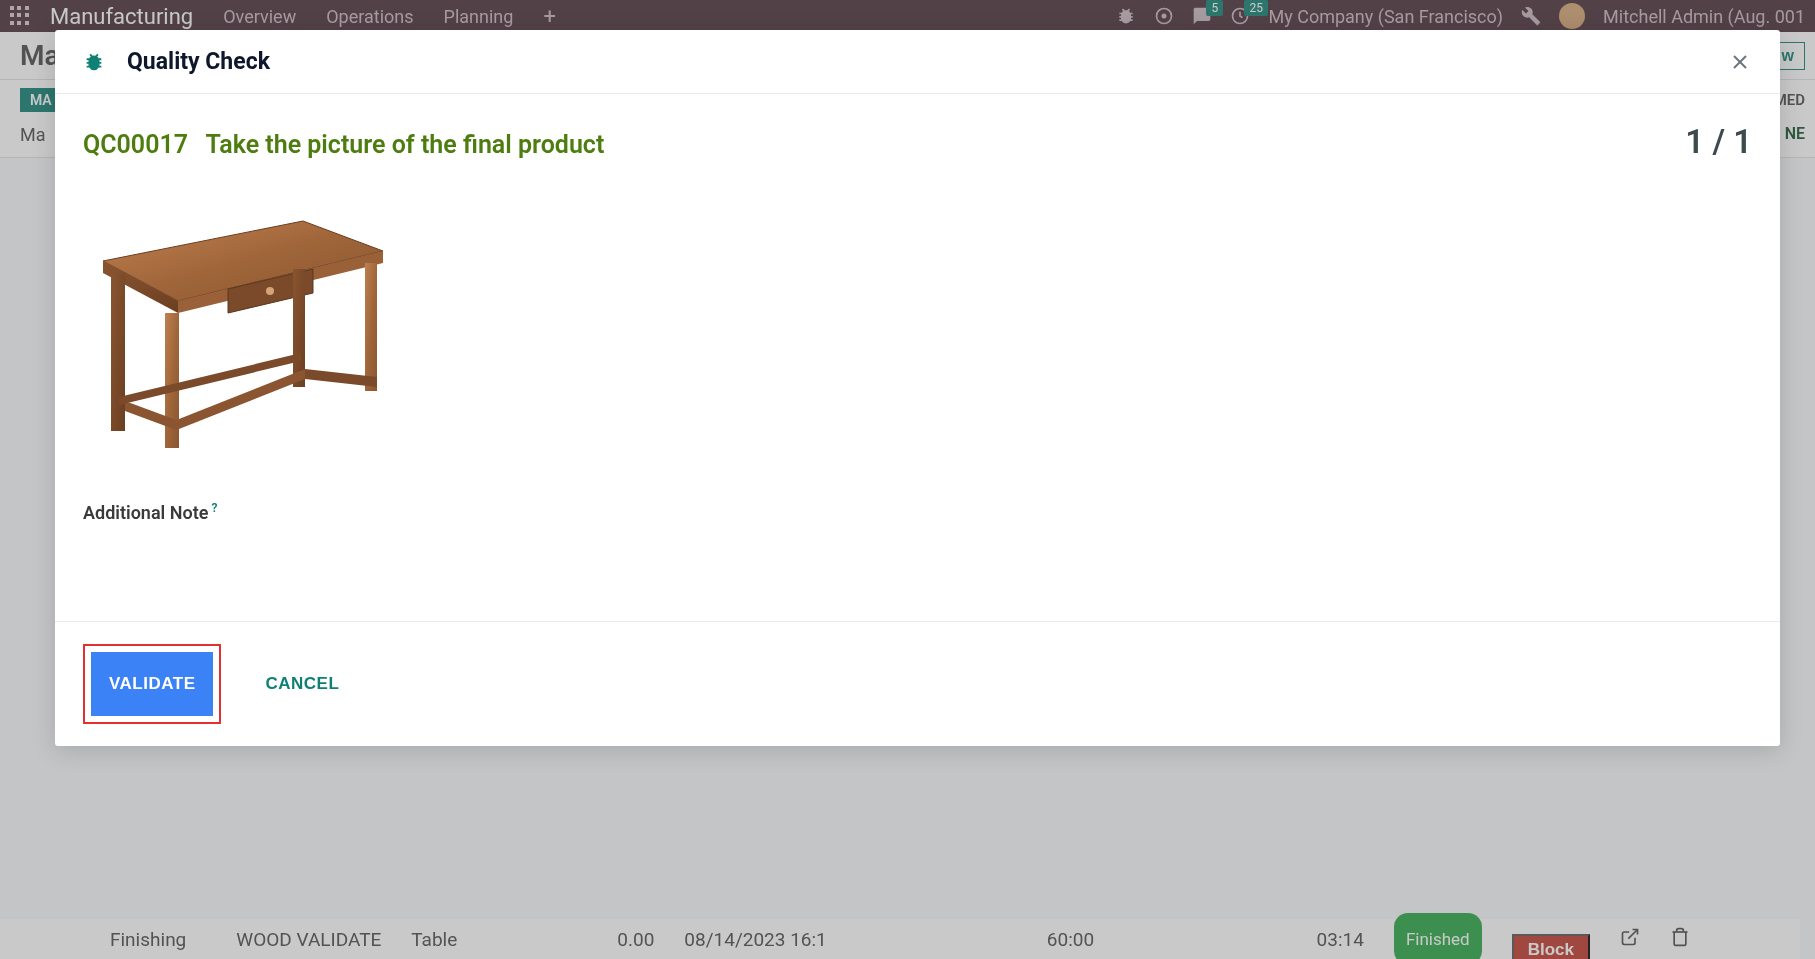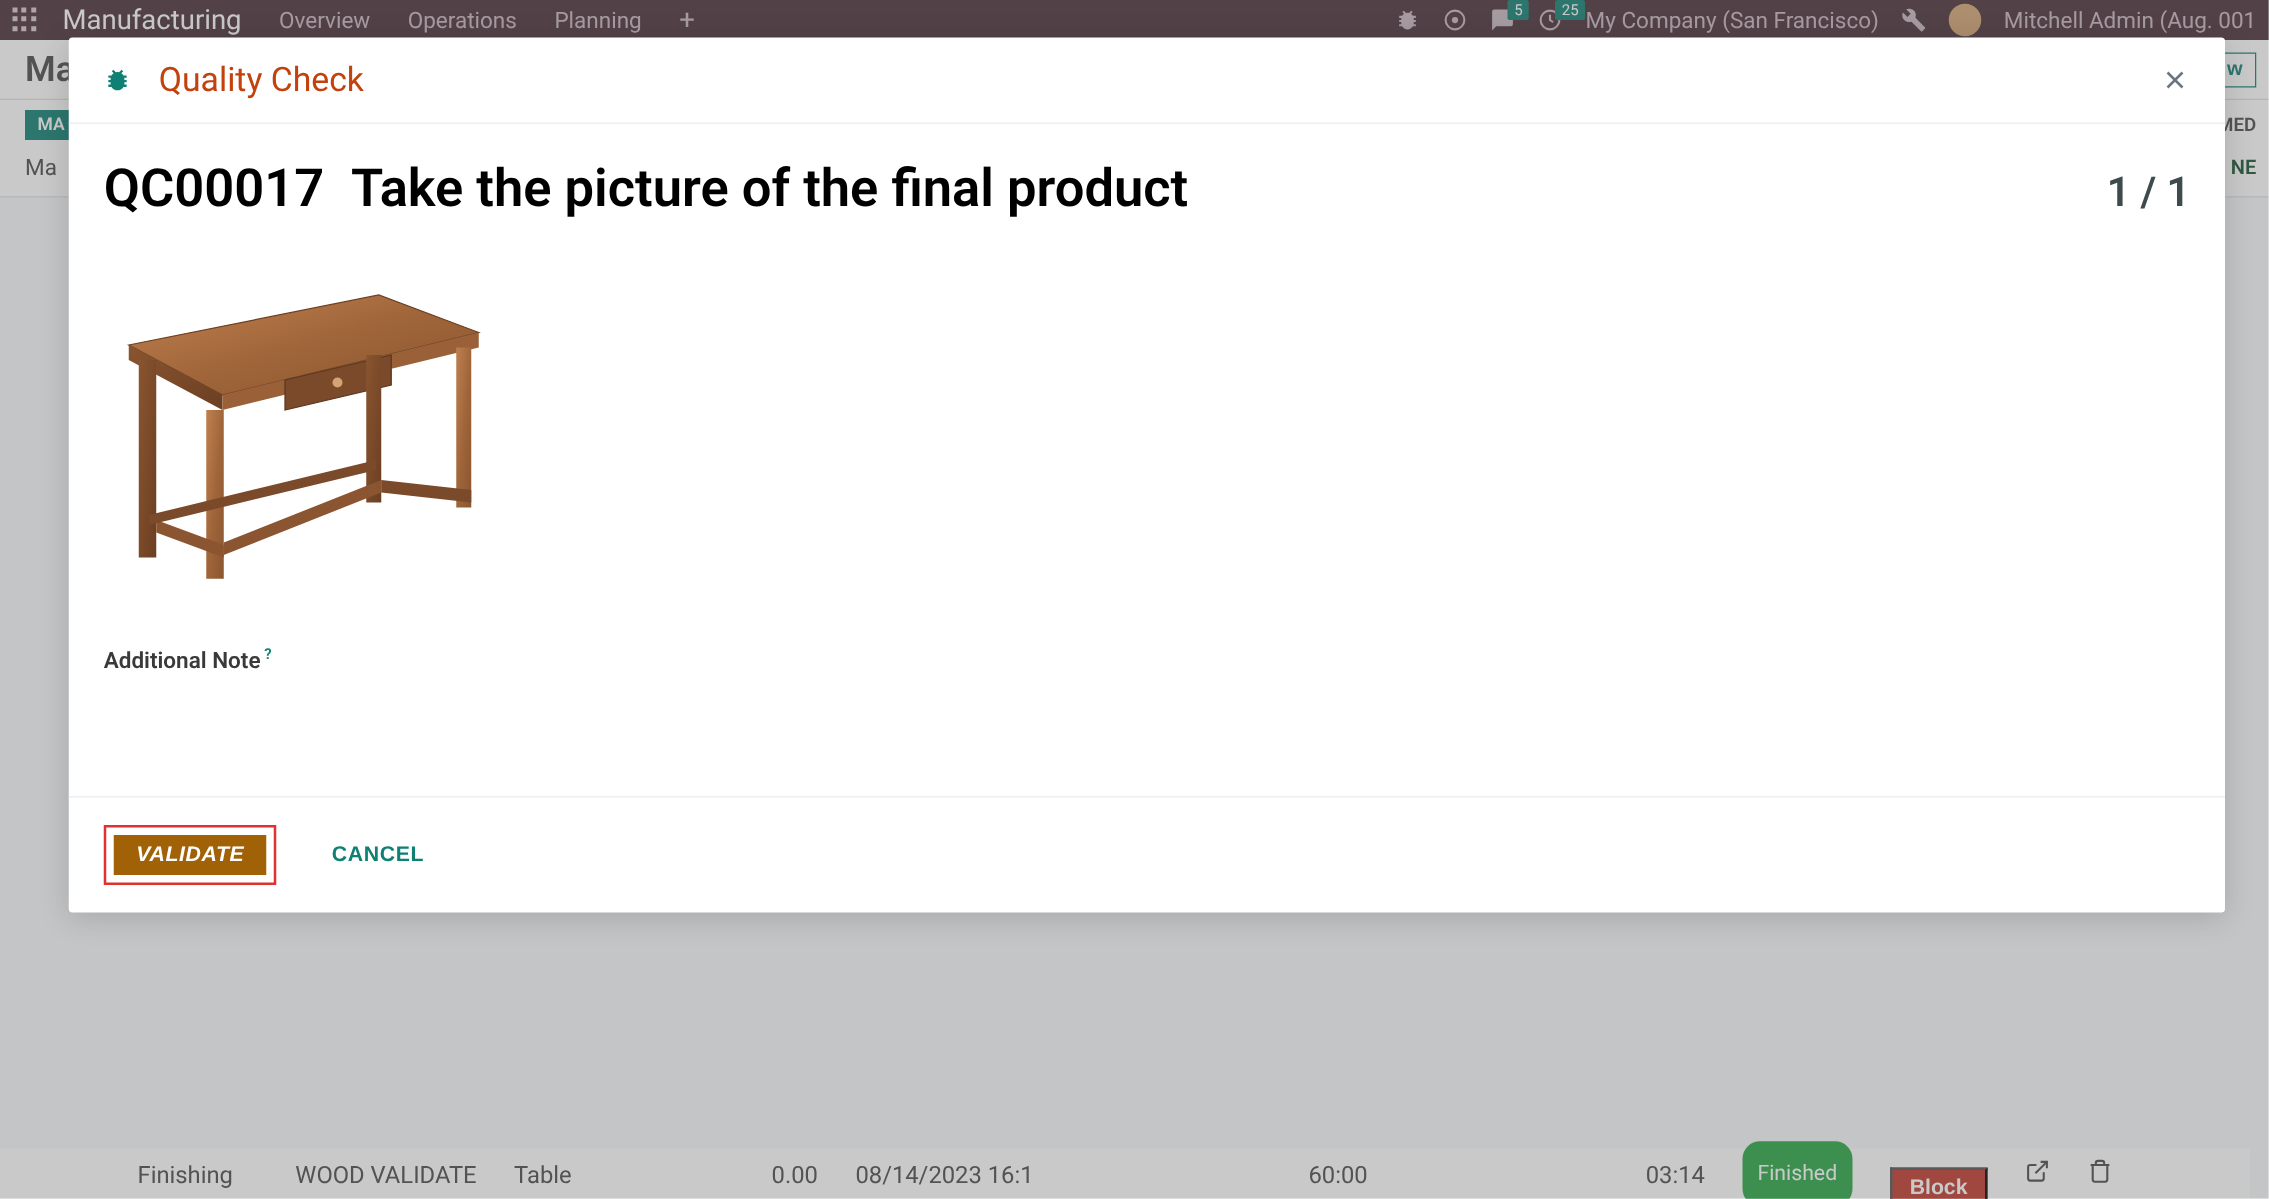--- a/index.html
+++ b/index.html
@@ -157,44 +157,44 @@
       padding: 18px 28px;
       border-bottom: 1px solid #e9ecef;
     }
     .bug-icon-sm {
       width: 22px;
       height: 22px;
       color: #0e8074;
       margin-right: 22px;
     }
     .modal-title {
-      font-size: 27px;
-      font-weight: 400;
-      color: #c2410c;
+      font-size: 23px;
+      font-weight: 700;
+      color: #0f172a;
     }
     .modal-close {
       margin-left: auto;
       width: 24px;
       height: 24px;
       color: #6c757d;
       cursor: pointer;
     }
 
     .modal-body { padding: 28px; }
 
     .qc-heading-row {
       display: flex;
       align-items: baseline;
       justify-content: space-between;
       margin-bottom: 40px;
     }
     .qc-heading {
-      font-size: 42px;
-      font-weight: 600;
-      color: #000000;
+      font-size: 25px;
+      font-weight: 600;
+      color: #4d7c0f;
     }
     .qc-heading .qc-id { margin-right: 12px; }
     .qc-counter {
       font-size: 33px;
       font-weight: 600;
       color: #3d4b4f;
     }
 
     .product-image {
       width: 310px;
@@ -218,28 +218,27 @@
     }
 
     .modal-footer {
       border-top: 1px solid #e9ecef;
       padding: 22px 28px;
       display: flex;
       align-items: center;
       gap: 18px;
     }
     .btn-validate {
-      background: #a16207;
+      background: #3b82f6;
       color: #fff;
       border: none;
-      padding: 6px 18px;
+      padding: 22px 18px;
       font-size: 17px;
       font-weight: 600;
       letter-spacing: 0.5px;
-      font-style: italic;
     }
     .btn-cancel {
       background: transparent;
       color: #0e8074;
       border: none;
       font-size: 17px;
       font-weight: 600;
       letter-spacing: 0.5px;
       margin-left: 26px;
     }

